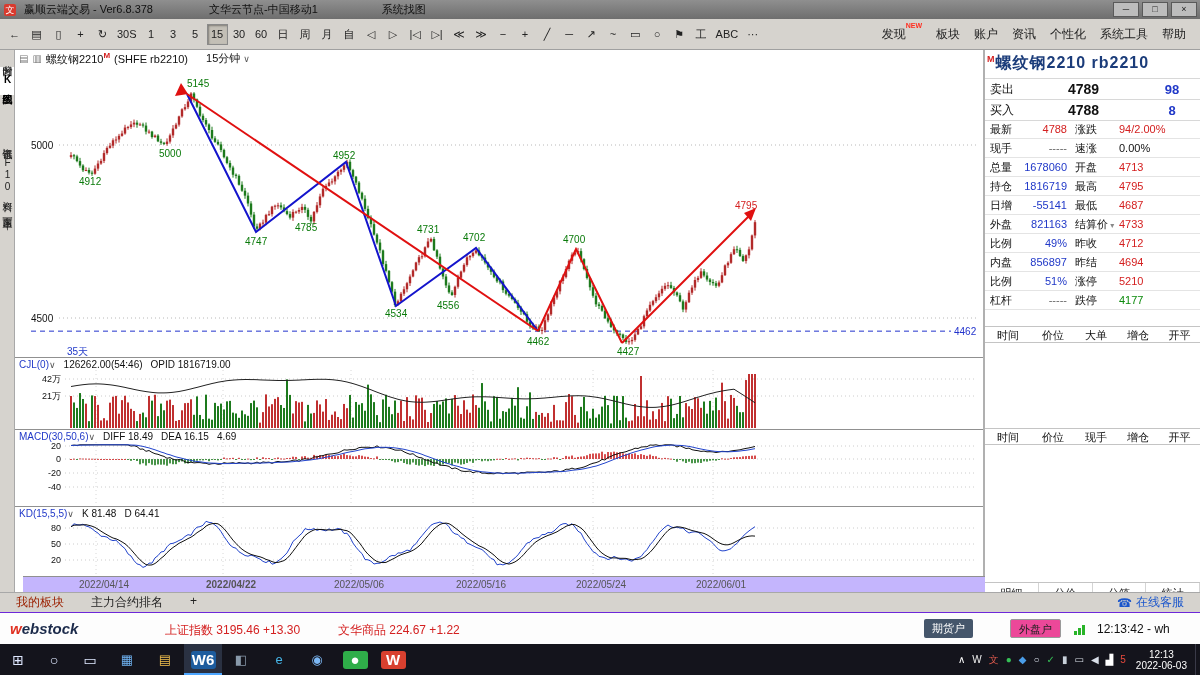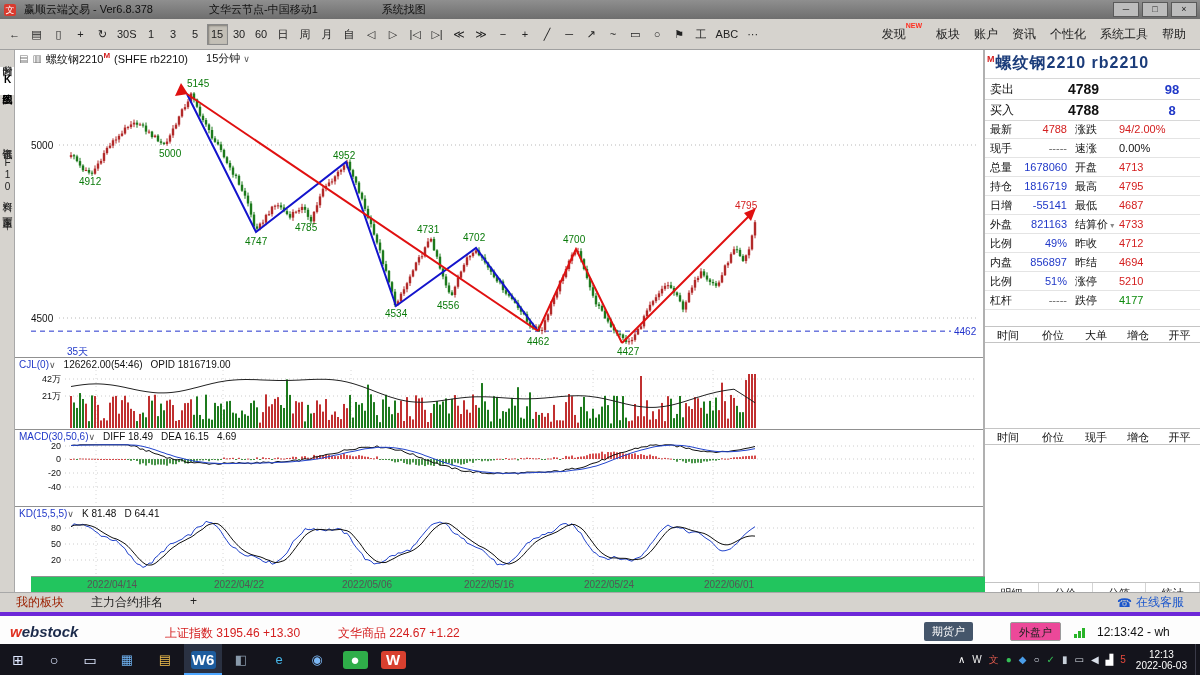--- a/index.html
+++ b/index.html
@@ -33,21 +33,21 @@
 #chart-header{position:absolute;left:0;top:0;width:100%;height:17px;font-size:11px;color:#111;display:flex;align-items:center;gap:4px;padding-left:4px;background:#fff}
 .ch-icon{color:#777;font-size:10px}
 .sup-red{color:#d42020;font-size:8px;vertical-align:super;font-weight:bold}
 .period{margin-left:14px}
 .caret{color:#555;font-size:9px}
 .pane{position:absolute;left:0;width:968px;overflow:hidden;background:#fff}
 #main-pane{top:17px;height:290px}
 #vol-pane{top:307px;height:72px;border-top:1px solid #909090}
 #macd-pane{top:379px;height:77px;border-top:1px solid #909090}
 #kd-pane{top:456px;height:70px;border-top:1px solid #909090}
-#dates-row{position:absolute;left:16px;top:526px;width:968px;height:16px;border-top:1px solid #909090;background:#22c55e}
+#dates-row{position:absolute;left:8px;top:526px;width:968px;height:16px;border-top:1px solid #909090;background:#c4b5fd}
 .pane svg{position:absolute;left:0;top:0}
 .pane-header{position:absolute;left:4px;top:1px;font-size:10px;display:flex;gap:8px;align-items:center;z-index:2;color:#111;white-space:nowrap}
 .ind-title{color:#2038c8}
 #note-35{position:absolute;left:52px;top:295px;font-size:10px;color:#2038c8;z-index:2}
 .date-label{position:absolute;width:72px;text-align:center;font-size:10px;color:#555;top:2px}
 
 
 #quotepanel{position:absolute;left:985px;top:50px;width:215px;height:542px;background:#fff}
 #qp-title{position:absolute;left:2px;top:3px;font-size:16px;font-weight:bold;color:#1b3c7a;letter-spacing:1px;white-space:nowrap}
 #qp-marker{color:#d42020;font-size:9px;font-weight:bold;vertical-align:super}
@@ -71,21 +71,21 @@
 #qp-tabs{position:absolute;left:0;top:532px;width:215px;height:19px;display:flex;border-top:1px solid #c4c4c4}
 .qp-tab{flex:1;text-align:center;line-height:21px;font-size:11px;color:#222;border-right:1px solid #d4d4d4}
 
 
 #tabsrow{position:absolute;left:0;top:592px;width:1200px;height:20px;background:#d6d3ce;border-top:1px solid #a8a8a8;display:flex;align-items:center;padding-left:16px;font-size:12px;gap:18px}
 .bt{color:#222}
 .bt.active{color:#9b2000}
 #service{margin-left:auto;margin-right:16px;color:#1a56cc;display:flex;gap:4px;align-items:center;font-size:12px}
 
 
-#statusbar{position:absolute;left:0;top:612px;width:1200px;height:32px;background:#fdfdfd;border-top:4px solid #6d28d9}
+#statusbar{position:absolute;left:0;top:612px;width:1200px;height:32px;background:#fdfdfd;border-top:1px solid #6d28d9}
 #sb-logo{position:absolute;left:10px;top:7px;font-size:15px;font-weight:bold;font-style:italic}
 #sb-logo .la{color:#e03020}
 #sb-logo .lb{color:#1b2a4a}
 .sb-idx{position:absolute;top:9px;font-size:12px;color:#d42020;white-space:nowrap}
 #sb-ads{position:absolute;left:652px;top:4px;width:280px;font-size:9px;color:#2a52cc;line-height:12px;white-space:nowrap;overflow:hidden}
 .sb-btn{position:absolute;top:6px;height:19px;line-height:18px;padding:0 8px;font-size:11px;border-radius:2px}
 #sb-btn1{left:924px;background:#45566b;color:#fff}
 #sb-btn2{left:1010px;background:#ec4899;color:#222;border:1px solid #9a9a9a}
 #sb-signal{position:absolute;left:1074px;top:12px;display:flex;align-items:flex-end;gap:1px}
 #sb-signal span{width:3px;background:#28b428;display:block}
@@ -1203,21 +1203,21 @@
           <line x1="458" y1="10" x2="458" y2="67" stroke="#d8d8d8" stroke-dasharray="1,3"></line>
           <line x1="578" y1="10" x2="578" y2="67" stroke="#d8d8d8" stroke-dasharray="1,3"></line>
           <line x1="698" y1="10" x2="698" y2="67" stroke="#d8d8d8" stroke-dasharray="1,3"></line>
           <polyline points="56,19.7 59,16.8 62,17.7 65,18.0 68,17.2 71,19.0 74,19.9 77,21.7 80,24.2 83,26.1 86,29.3 89,29.4 92,30.1 95,32.6 98,33.6 101,33.1 104,36.4 107,39.1 110,41.7 113,46.9 116,49.0 119,53.6 122,56.9 125,57.8 128,60.4 131,59.1 134,56.1 137,56.1 140,50.9 143,48.6 146,45.0 149,44.4 152,39.8 155,36.8 158,36.3 161,35.1 164,33.5 167,32.2 170,29.5 173,27.7 176,28.3 179,23.1 182,20.2 185,19.7 188,18.3 191,14.3 194,15.4 197,15.8 200,18.1 203,20.5 206,24.6 209,29.5 212,33.8 215,38.0 218,40.3 221,41.2 224,44.8 227,46.6 230,48.5 233,49.2 236,48.1 239,49.1 242,50.7 245,52.1 248,54.4 251,55.6 254,53.8 257,57.2 260,56.3 263,53.9 266,51.8 269,49.0 272,45.9 275,40.6 278,34.4 281,31.8 284,28.9 287,26.2 290,21.6 293,22.6 296,22.6 299,21.6 302,23.4 305,22.3 308,23.1 311,23.9 314,21.8 317,23.5 320,22.4 323,21.5 326,22.2 329,26.5 332,26.2 335,30.2 338,36.1 341,40.2 344,43.8 347,46.6 350,52.5 353,52.8 356,54.2 359,57.0 362,56.3 365,56.2 368,54.5 371,53.0 374,49.7 377,48.5 380,48.7 383,45.9 386,46.0 389,44.7 392,43.1 395,43.8 398,39.0 401,36.7 404,32.2 407,28.7 410,25.0 413,21.6 416,18.2 419,16.6 422,15.9 425,15.0 428,16.3 431,16.7 434,19.8 437,24.6 440,26.9 443,27.5 446,30.8 449,31.8 452,36.1 455,37.3 458,38.8 461,40.3 464,41.4 467,42.6 470,45.2 473,48.5 476,51.5 479,52.6 482,57.8 485,57.1 488,57.9 491,56.8 494,55.9 497,53.2 500,50.9 503,47.8 506,43.7 509,40.1 512,36.1 515,35.1 518,31.9 521,31.0 524,30.5 527,27.6 530,27.5 533,25.5 536,25.8 539,24.0 542,21.1 545,18.1 548,16.8 551,16.5 554,18.7 557,16.7 560,20.0 563,24.2 566,26.1 569,32.0 572,36.5 575,40.4 578,44.7 581,46.2 584,49.4 587,50.0 590,50.9 593,52.6 596,51.4 599,49.4 602,50.9 605,52.4 608,52.2 611,51.9 614,53.3 617,54.2 620,51.7 623,50.7 626,49.6 629,45.7 632,42.6 635,37.9 638,34.4 641,30.3 644,25.9 647,22.9 650,20.1 653,18.0 656,19.9 659,20.8 662,20.1 665,21.1 668,21.1 671,24.0 674,26.0 677,25.1 680,24.8 683,25.2 686,27.3 689,29.8 692,31.9 695,33.7 698,36.4 701,39.8 704,42.8 707,43.9 710,43.7 713,42.8 716,41.7 719,38.5 722,36.4 725,32.7 728,29.2 731,26.4 734,23.9 737,21.7 740,19.7" fill="none" stroke="#2244cc" stroke-width="1"></polyline>
           <polyline points="56,19.7 59,18.2 62,18.1 65,18.0 68,17.9 71,17.7 74,18.4 77,19.2 80,20.4 83,22.2 86,24.2 89,26.1 92,27.8 95,29.5 98,31.0 101,31.8 104,33.2 107,34.9 110,36.8 113,39.4 116,42.6 119,46.1 122,49.6 125,52.8 128,55.5 131,57.6 134,58.1 137,57.9 140,56.5 143,54.2 146,51.3 149,49.0 152,45.7 155,42.9 158,40.5 161,38.5 164,36.3 167,34.8 170,33.3 173,31.6 176,30.2 179,28.2 182,25.7 185,23.8 188,21.9 191,19.1 194,17.5 197,16.7 200,16.4 203,16.8 206,18.9 209,21.7 212,25.3 215,29.3 218,33.2 221,36.5 224,39.6 227,42.2 230,44.3 233,46.0 236,47.4 239,48.3 242,49.1 245,49.8 248,50.9 251,52.4 254,53.3 257,54.6 260,55.5 263,55.4 266,54.6 269,53.6 272,51.4 275,48.2 278,44.3 281,40.3 284,36.3 287,32.4 290,28.6 293,26.2 296,24.4 299,22.9 302,22.3 305,22.5 308,22.6 311,22.9 314,22.9 317,22.9 320,22.9 323,22.6 326,22.3 329,23.2 332,23.7 335,25.3 338,28.2 341,31.8 344,35.3 347,39.4 350,43.8 353,47.2 356,50.0 359,52.6 362,54.5 365,55.3 368,55.6 371,55.4 374,53.9 377,52.4 380,50.9 383,49.1 386,47.7 389,46.7 392,45.7 395,44.7 398,43.3 401,41.4 404,39.0 407,36.1 410,32.3 413,28.8 416,25.1 419,22.0 422,19.5 425,17.4 428,16.4 431,16.1 434,16.7 437,18.5 440,20.8 443,23.1 446,25.9 449,28.3 452,30.6 455,32.7 458,34.9 461,36.8 464,38.8 467,40.1 470,41.6 473,43.6 476,45.8 479,48.1 482,51.1 485,53.5 488,55.4 491,56.4 494,57.1 497,56.2 500,54.9 503,52.9 506,50.3 509,47.2 512,43.7 515,40.6 518,37.4 521,34.8 524,32.9 527,31.2 530,29.7 533,28.4 536,27.4 539,26.1 542,24.8 545,22.9 548,21.2 551,19.3 554,18.2 557,17.4 560,17.7 563,19.2 566,21.1 569,23.8 572,27.8 575,31.8 578,35.9 581,39.9 584,43.4 587,46.1 590,48.2 593,49.8 596,50.9 599,50.9 602,51.0 605,51.3 608,51.3 611,51.4 614,52.1 617,52.8 620,52.6 623,52.3 626,51.9 629,50.4 632,48.0 635,45.3 638,42.0 641,38.2 644,34.2 647,30.3 650,26.7 653,23.5 656,21.4 659,20.4 662,19.8 665,20.0 668,20.6 671,21.4 674,22.5 677,23.5 680,24.2 683,25.0 686,25.7 689,26.4 692,27.8 695,29.6 698,31.8 701,33.9 704,35.8 707,37.1 710,37.8 713,37.8 716,37.0 719,35.6 722,34.0 725,32.4 728,31.0 731,29.8 734,29.2 737,28.9 740,29.1" fill="none" stroke="#111" stroke-width="1"></polyline>
         </svg>
     </div>
 
     <div id="dates-row">
         <span class="date-label" style="left: 45px;">2022/04/14</span>
-        <span class="date-label" style="left: 172px;">2022/04/22</span>
+        <span class="date-label" style="left: 172px; font-weight: bold;">2022/04/22</span>
         <span class="date-label" style="left: 300px;">2022/05/06</span>
         <span class="date-label" style="left: 422px;">2022/05/16</span>
         <span class="date-label" style="left: 542px;">2022/05/24</span>
         <span class="date-label" style="left: 662px;">2022/06/01</span>
       </div>
   </div>
 
   <div id="quotepanel">
     <div id="qp-title"><span id="qp-marker">M</span><span>螺纹钢2210 rb2210</span></div>
     <div id="qp-ab">

